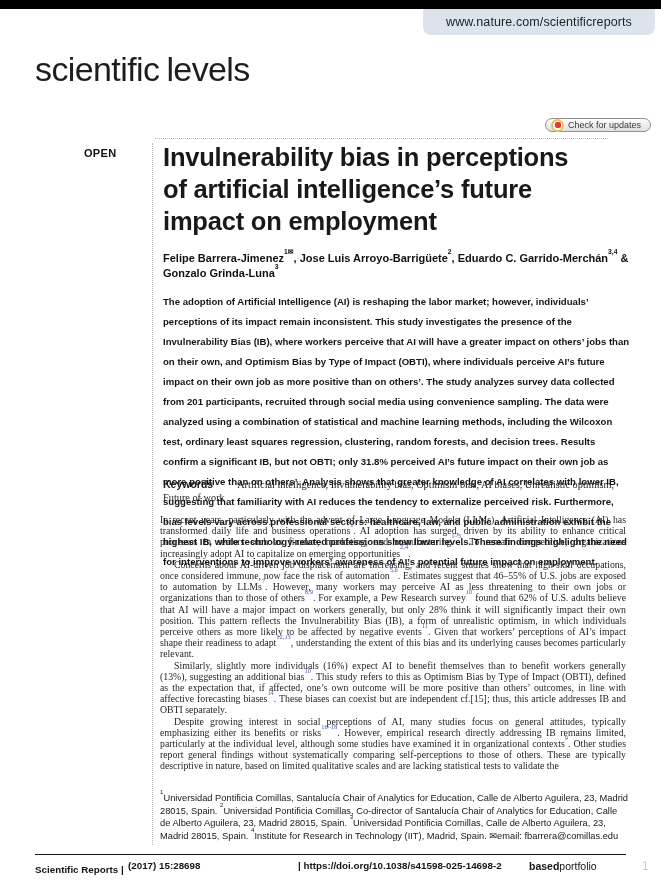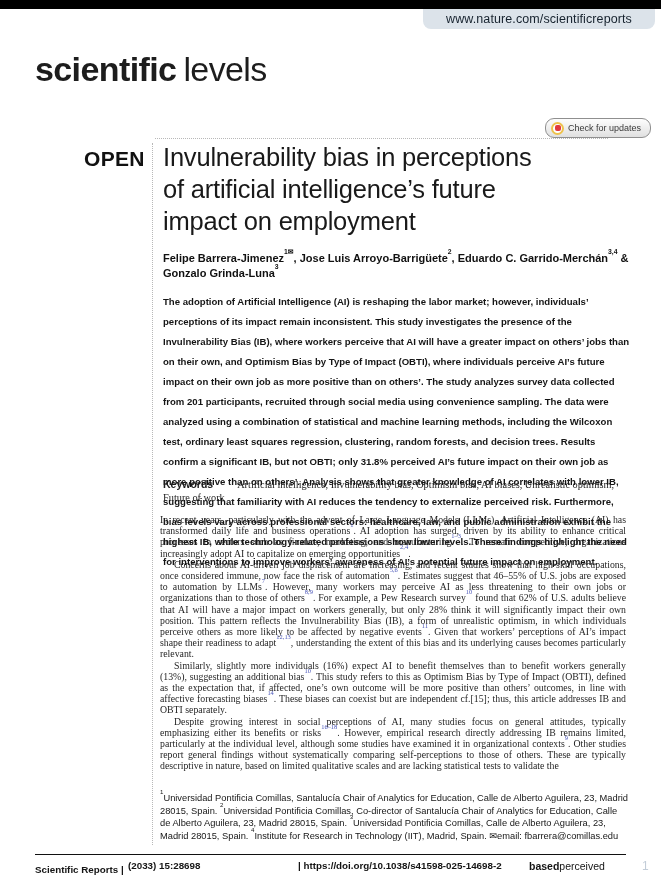--- a/index.html
+++ b/index.html
@@ -13,36 +13,36 @@
     color: #1c1c1c;
     overflow: hidden;
   }
   .top-bar {
     position: absolute; top: 0; left: 0;
     width: 661px; height: 9px;
     background: #000000;
   }
   .url-tab {
     position: absolute; top: 9px; right: 6px;
-    width: 232px; height: 20px;
+    width: 232px; height: 26px;
     background: #dce3ea;
     border-radius: 0 0 8px 8px;
     display: flex; align-items: center; justify-content: center;
     font-size: 12.5px; color: #16222e;
     letter-spacing: 0.1px;
   }
   .logo {
     position: absolute; top: 50px; left: 35px;
     font-size: 34px; color: #1d1d1d; letter-spacing: -0.6px;
   }
-  .logo .bold { font-weight: 700; }
+  .logo .bold { font-weight: 400; }
   .logo .light { font-weight: 400; margin-left: 7px; }
   .check-updates {
     position: absolute; top: 118px; left: 545px;
-    width: 106px; height: 20px;
+    width: 106px; height: 14px;
     border: 1px solid #8f8f8f; border-radius: 9px;
     background: linear-gradient(#fdfdfd, #e0e0e0);
     display: flex; align-items: center; gap: 4px;
     padding: 0 5px;
     cursor: pointer;
   }
   .cfu-icon {
     width: 13px; height: 13px; border-radius: 50%;
     background: #fff; border: 2px solid #eec24c;
     position: relative; flex: 0 0 auto;
@@ -55,26 +55,26 @@
   .dotted-h {
     position: absolute; top: 138px; left: 155px; width: 453px;
     border-top: 1px dotted #b8b8b8;
   }
   .dotted-v {
     position: absolute; top: 143px; left: 152px; height: 702px;
     border-left: 1px dotted #b8b8b8;
   }
   .open-label {
     position: absolute; top: 147px; left: 84px;
-    font-size: 21px; font-weight: 700; letter-spacing: 0.3px;
+    font-size: 11px; font-weight: 700; letter-spacing: 0.3px;
     color: #111;
   }
   .title {
     position: absolute; top: 141px; left: 163px; width: 452px;
-    font-size: 25.5px; font-weight: 400; line-height: 32px;
+    font-size: 25.5px; font-weight: 700; line-height: 32px;
     color: #191919; letter-spacing: -0.2px;
     white-space: pre-line;
   }
   .authors {
     position: absolute; top: 251px; left: 163px; width: 468px;
     font-size: 11px; font-weight: 700; line-height: 15px;
     color: #111; white-space: pre-line;
   }
   .authors sup { font-size: 62%; line-height: 0; position: relative; top: -0.45em; }
   .abstract {
@@ -165,19 +165,19 @@
     <p class="indent">Similarly, slightly more individuals (16%) expect AI to benefit themselves than to benefit workers generally (13%), suggesting an additional bias<sup>10</sup>. This study refers to this as Optimism Bias by Type of Impact (OBTI), defined as the expectation that, if affected, one’s own outcome will be more positive than others’ outcomes, in line with affective forecasting biases<sup>14</sup>. These biases can coexist but are independent cf.[15]; thus, this article addresses IB and OBTI separately.</p>
     <p class="indent">Despite growing interest in social perceptions of AI, many studies focus on general attitudes, typically emphasizing either its benefits or risks<sup>16–18</sup>. However, empirical research directly addressing IB remains limited, particularly at the individual level, although some studies have examined it in organizational contexts<sup>9</sup>. Other studies report general findings without systematically comparing self-perceptions to those of others. These are typically descriptive in nature, based on limited qualitative scales and are lacking statistical tests to validate the</p>
   </div>
 
   <div class="affiliations"><sup>1</sup>Universidad Pontificia Comillas, Santalucía Chair of Analytics for Education, Calle de Alberto Aguilera, 23, Madrid 28015, Spain. <sup>2</sup>Universidad Pontificia Comillas, Co-director of Santalucía Chair of Analytics for Education, Calle de Alberto Aguilera, 23, Madrid 28015, Spain. <sup>3</sup>Universidad Pontificia Comillas, Calle de Alberto Aguilera, 23, Madrid 28015, Spain. <sup>4</sup>Institute for Research in Technology (IIT), Madrid, Spain. ✉email: fbarrera@comillas.edu</div>
 
   <div class="footer-rule"></div>
 
   <div class="footer">
     <span class="f-journal">Scientific Reports |</span>
-    <span class="f-cite">(2033) 15:28698</span>
+    <span class="f-cite">(2017) 15:28698</span>
     <span class="f-doi">| https://doi.org/10.1038/s41598-025-14698-2</span>
-    <span class="f-brand"><span class="b">based</span><span>perceived</span></span>
+    <span class="f-brand"><span class="b">based</span><span>portfolio</span></span>
     <span class="f-page">1</span>
   </div>
 
 </div>
 
 </body></html>

